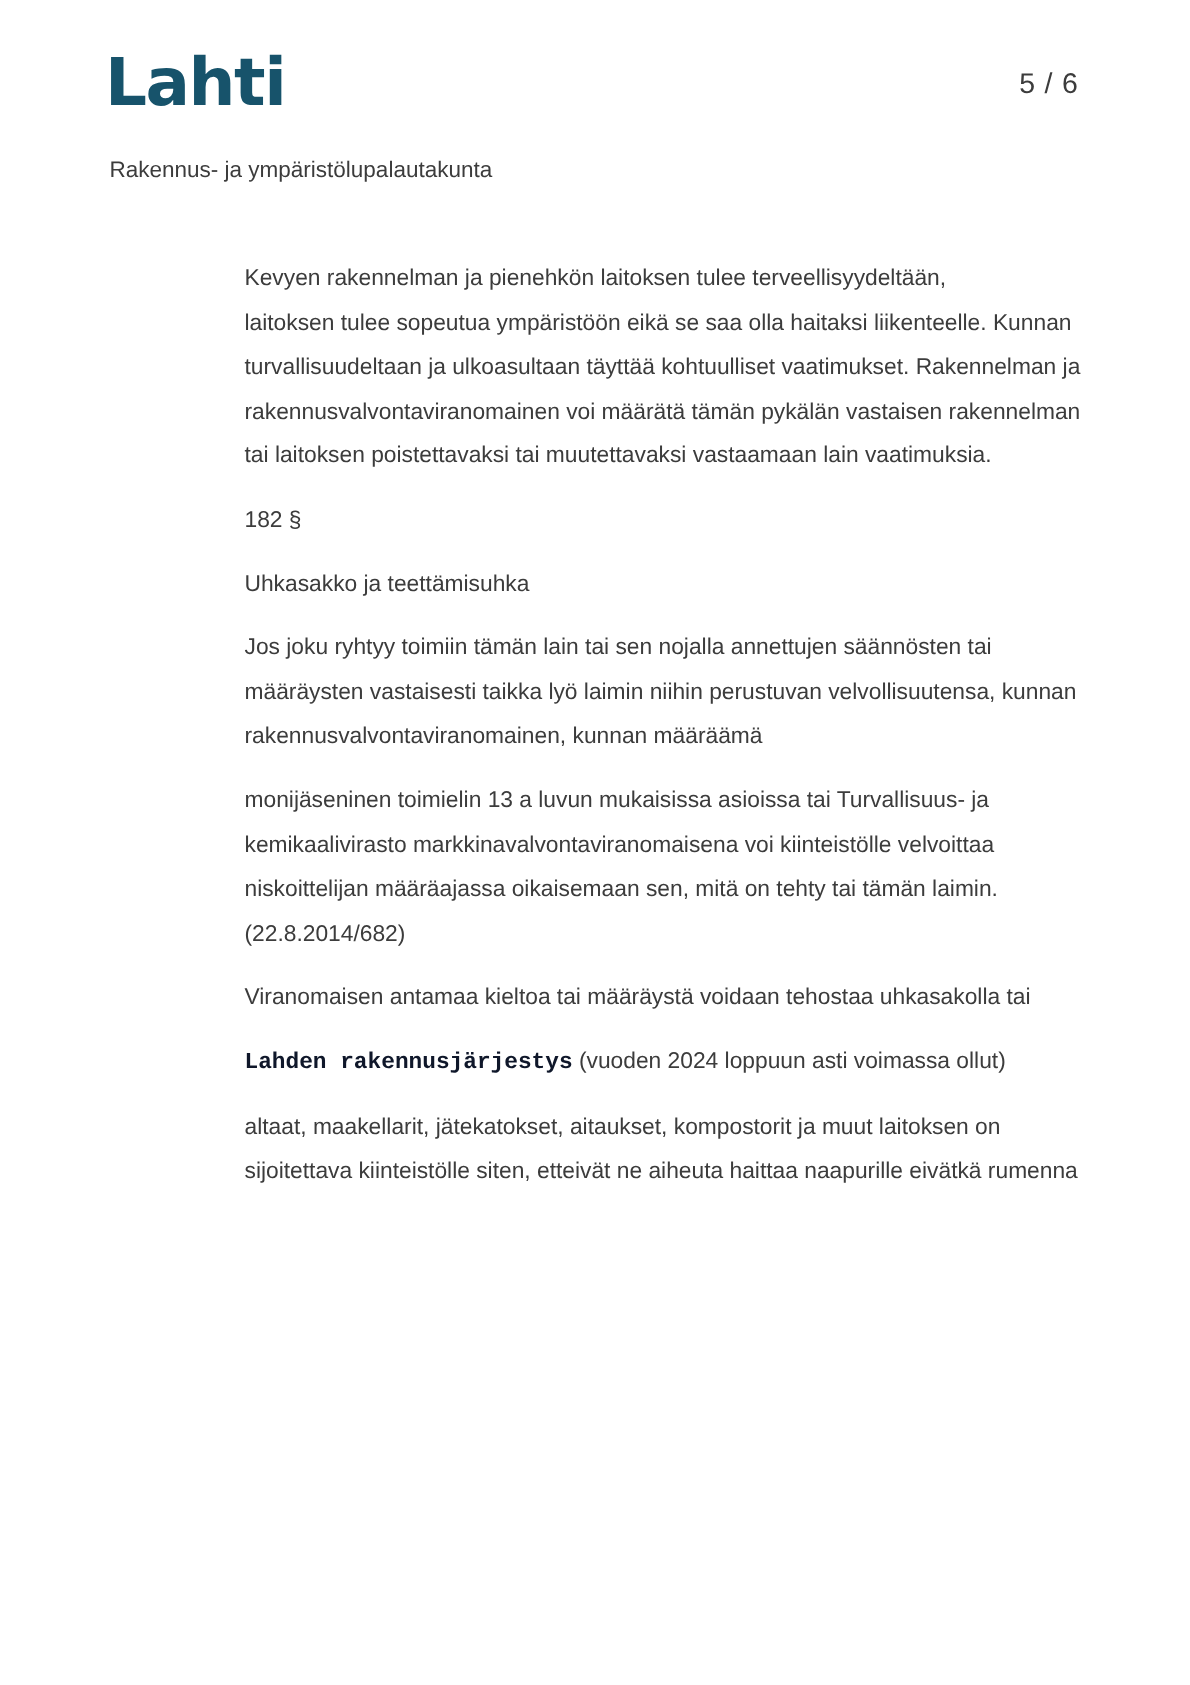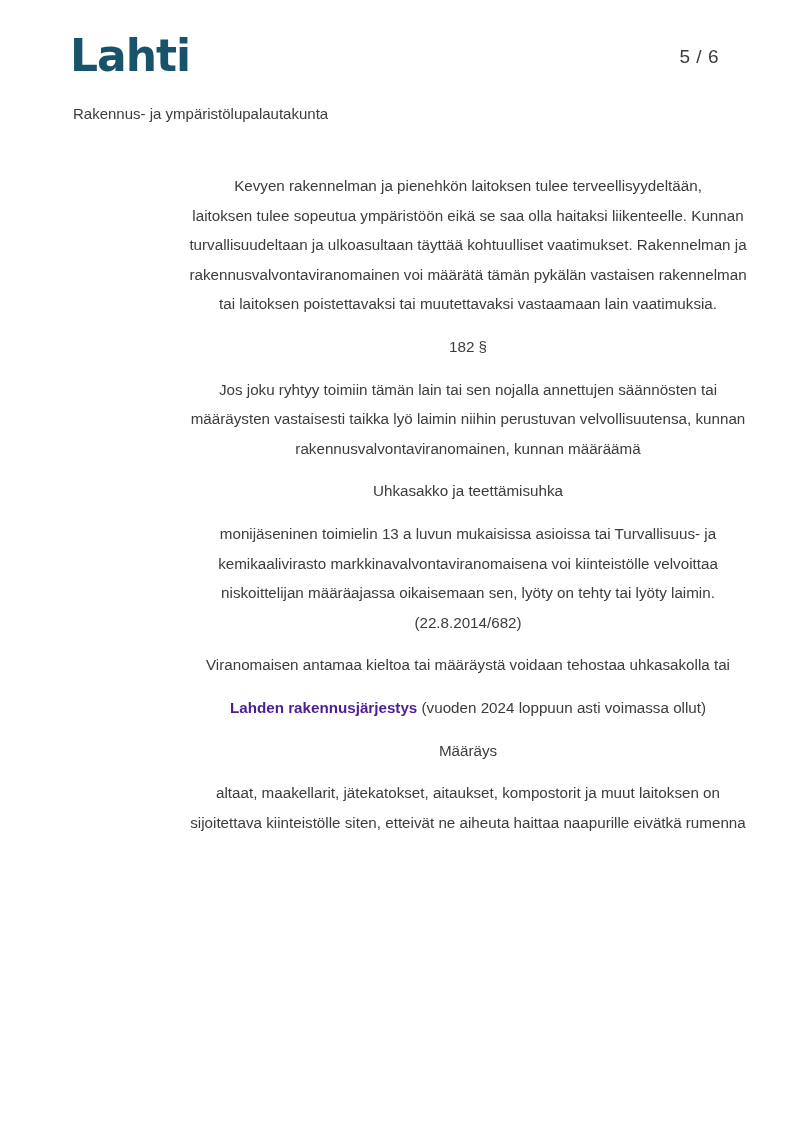--- a/index.html
+++ b/index.html
@@ -51,25 +51,25 @@
     font-size: 15.2px;
   }
   .para {
     margin: 0 0 13px 0;
     padding: 0;
   }
   .line {
     display: block;
     line-height: 29.6px;
     white-space: pre;
-    text-align: center;
   }
   .para strong {
     font-weight: 700;
-    color: #4c1d95;
+    color: #0f172a;
+    font-family: Liberation Mono, monospace;
   }
 </style>
 </head>
 <body>
 
 <div class="page" style="color: rgb(60, 60, 60);">
 
   <div class="logo" style="color: rgb(23, 83, 107);">Lahti</div>
 
   <div class="page-number">5 / 6</div>
@@ -83,41 +83,38 @@
         <span class="line">Kevyen rakennelman ja pienehkön laitoksen tulee terveellisyydeltään,</span>
         <span class="line">laitoksen tulee sopeutua ympäristöön eikä se saa olla haitaksi liikenteelle. Kunnan</span>
         <span class="line">turvallisuudeltaan ja ulkoasultaan täyttää kohtuulliset vaatimukset. Rakennelman ja</span>
         <span class="line">rakennusvalvontaviranomainen voi määrätä tämän pykälän vastaisen rakennelman</span>
         <span class="line">tai laitoksen poistettavaksi tai muutettavaksi vastaamaan lain vaatimuksia.</span>
       </p>
       <p class="para">
         <span class="line">182 §</span>
       </p>
       <p class="para">
+        <span class="line">Uhkasakko ja teettämisuhka</span>
+      </p>
+      <p class="para">
         <span class="line">Jos joku ryhtyy toimiin tämän lain tai sen nojalla annettujen säännösten tai</span>
         <span class="line">määräysten vastaisesti taikka lyö laimin niihin perustuvan velvollisuutensa, kunnan</span>
         <span class="line">rakennusvalvontaviranomainen, kunnan määräämä</span>
       </p>
       <p class="para">
-        <span class="line">Uhkasakko ja teettämisuhka</span>
-      </p>
-      <p class="para">
         <span class="line">monijäseninen toimielin 13 a luvun mukaisissa asioissa tai Turvallisuus- ja</span>
         <span class="line">kemikaalivirasto markkinavalvontaviranomaisena voi kiinteistölle velvoittaa</span>
-        <span class="line">niskoittelijan määräajassa oikaisemaan sen, lyöty on tehty tai lyöty laimin.</span>
+        <span class="line">niskoittelijan määräajassa oikaisemaan sen, mitä on tehty tai tämän laimin.</span>
         <span class="line">(22.8.2014/682)</span>
       </p>
       <p class="para">
         <span class="line">Viranomaisen antamaa kieltoa tai määräystä voidaan tehostaa uhkasakolla tai</span>
       </p>
       <p class="para">
         <span class="line"><strong>Lahden rakennusjärjestys</strong> (vuoden 2024 loppuun asti voimassa ollut)</span>
-      </p>
-      <p class="para">
-        <span class="line">Määräys</span>
       </p>
       <p class="para">
         <span class="line">altaat, maakellarit, jätekatokset, aitaukset, kompostorit ja muut laitoksen on</span>
         <span class="line">sijoitettava kiinteistölle siten, etteivät ne aiheuta haittaa naapurille eivätkä rumenna</span>
       </p>
     </div>
 
 </div>
 
 </body></html>

